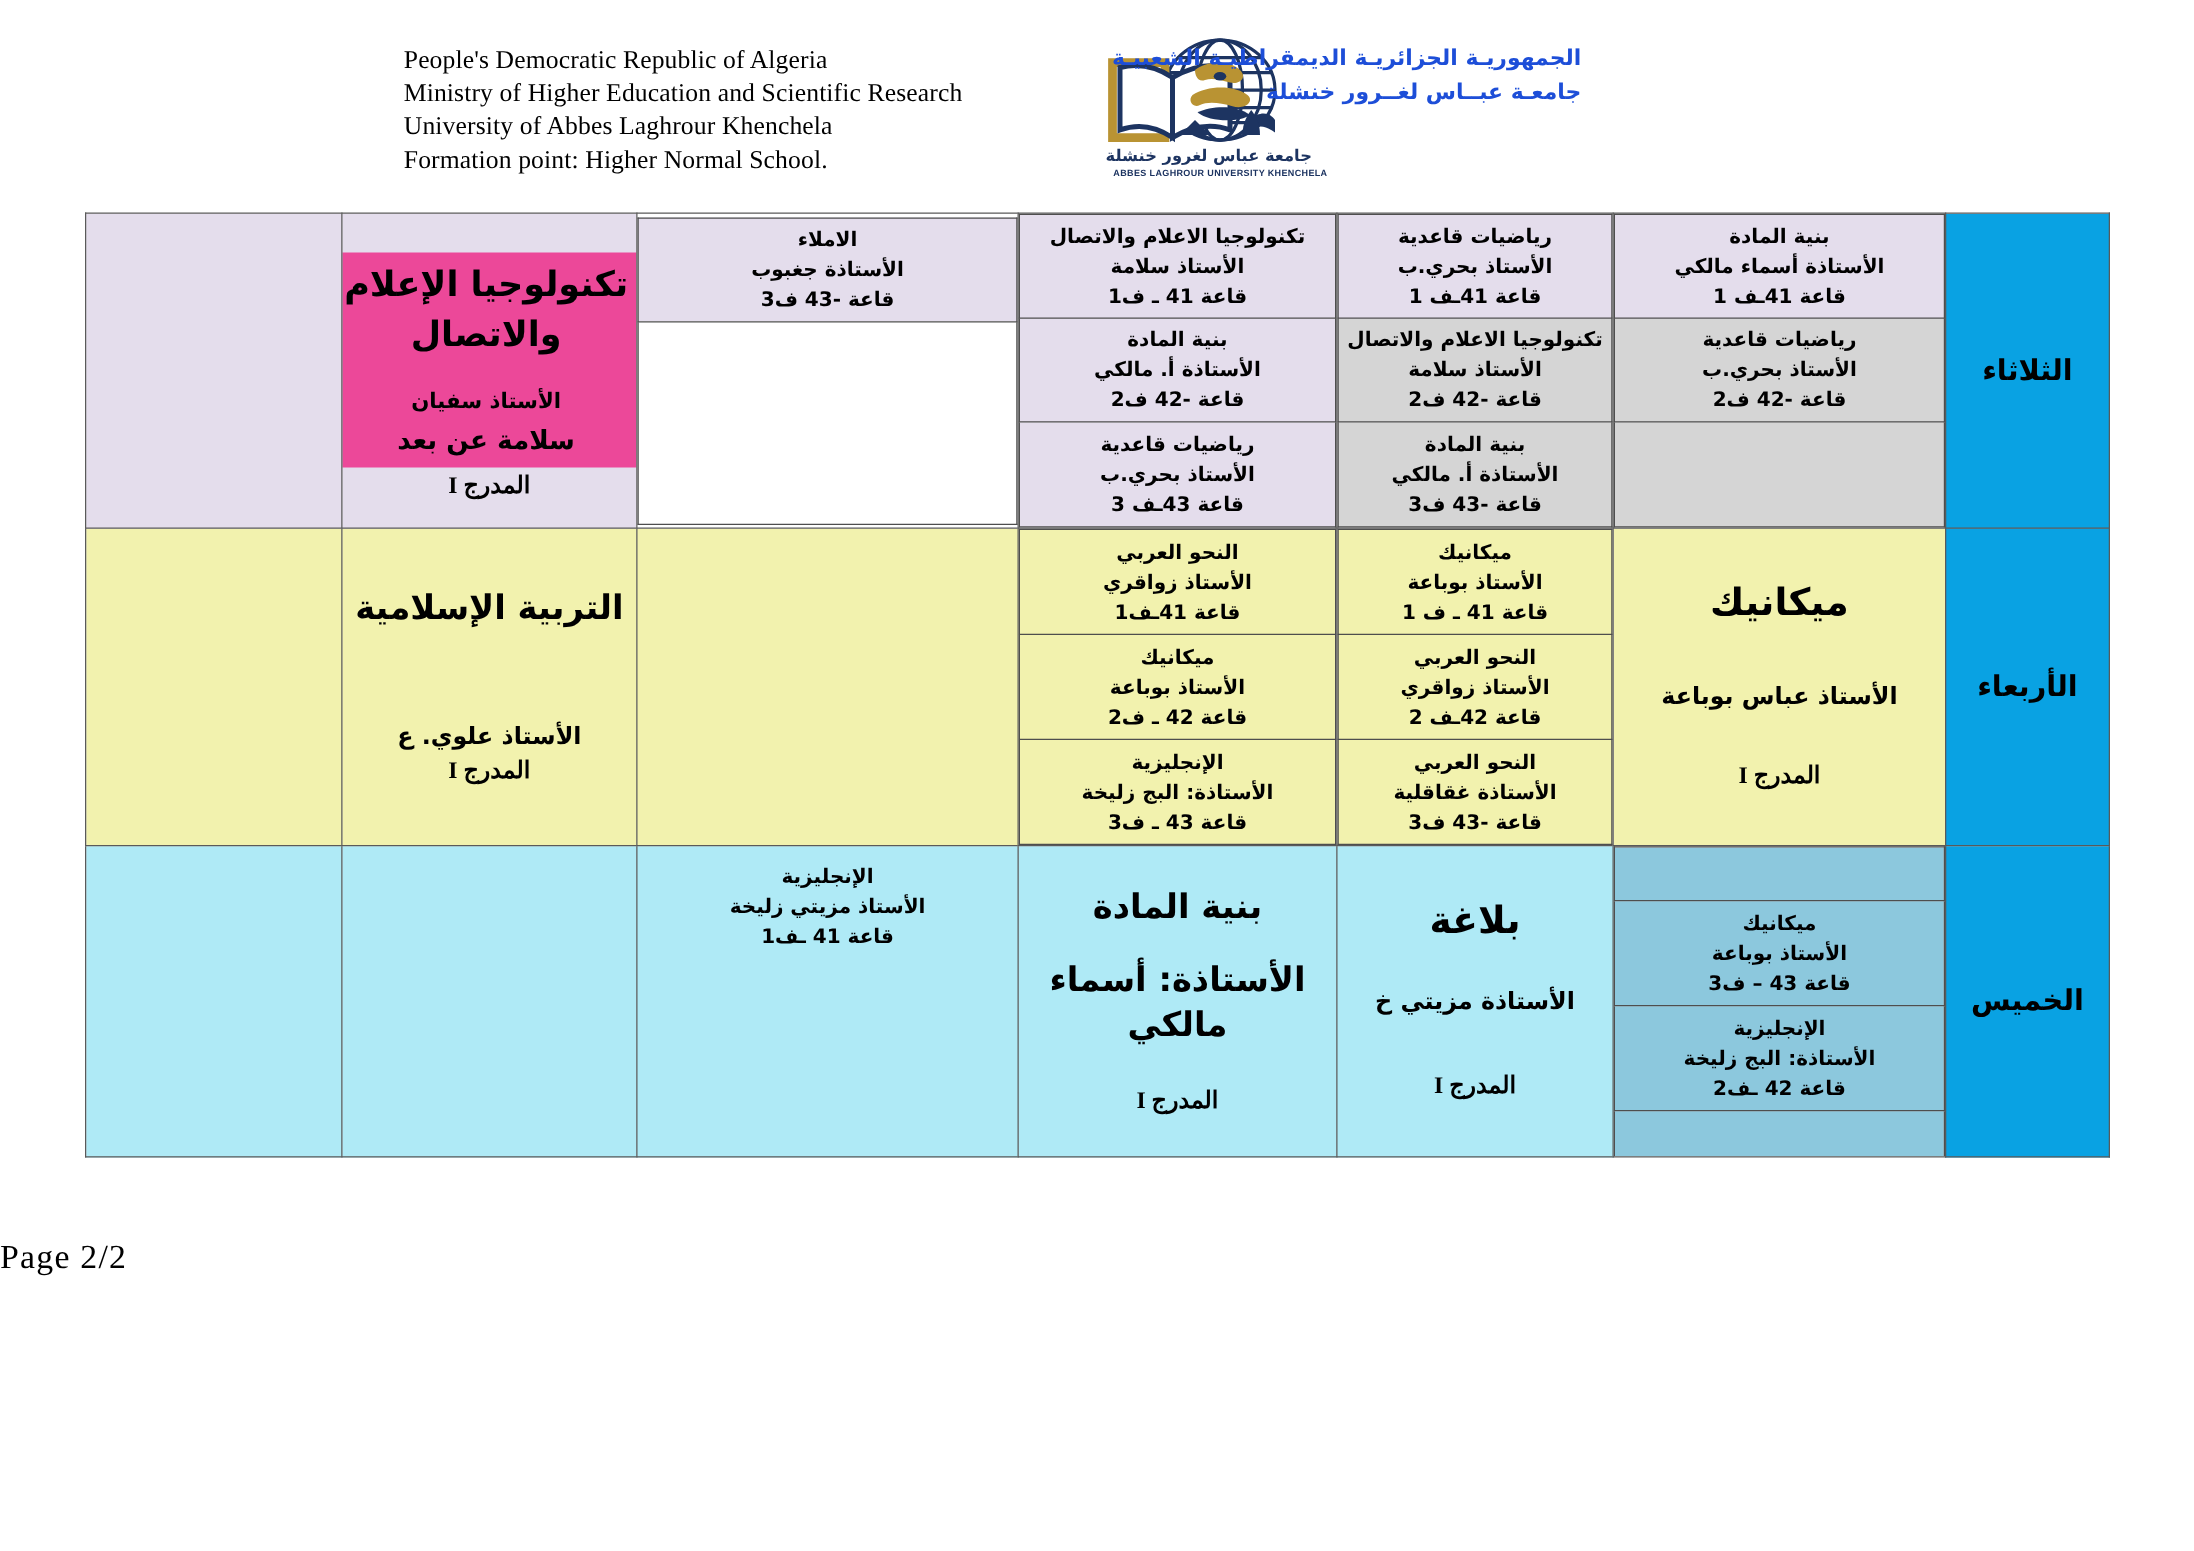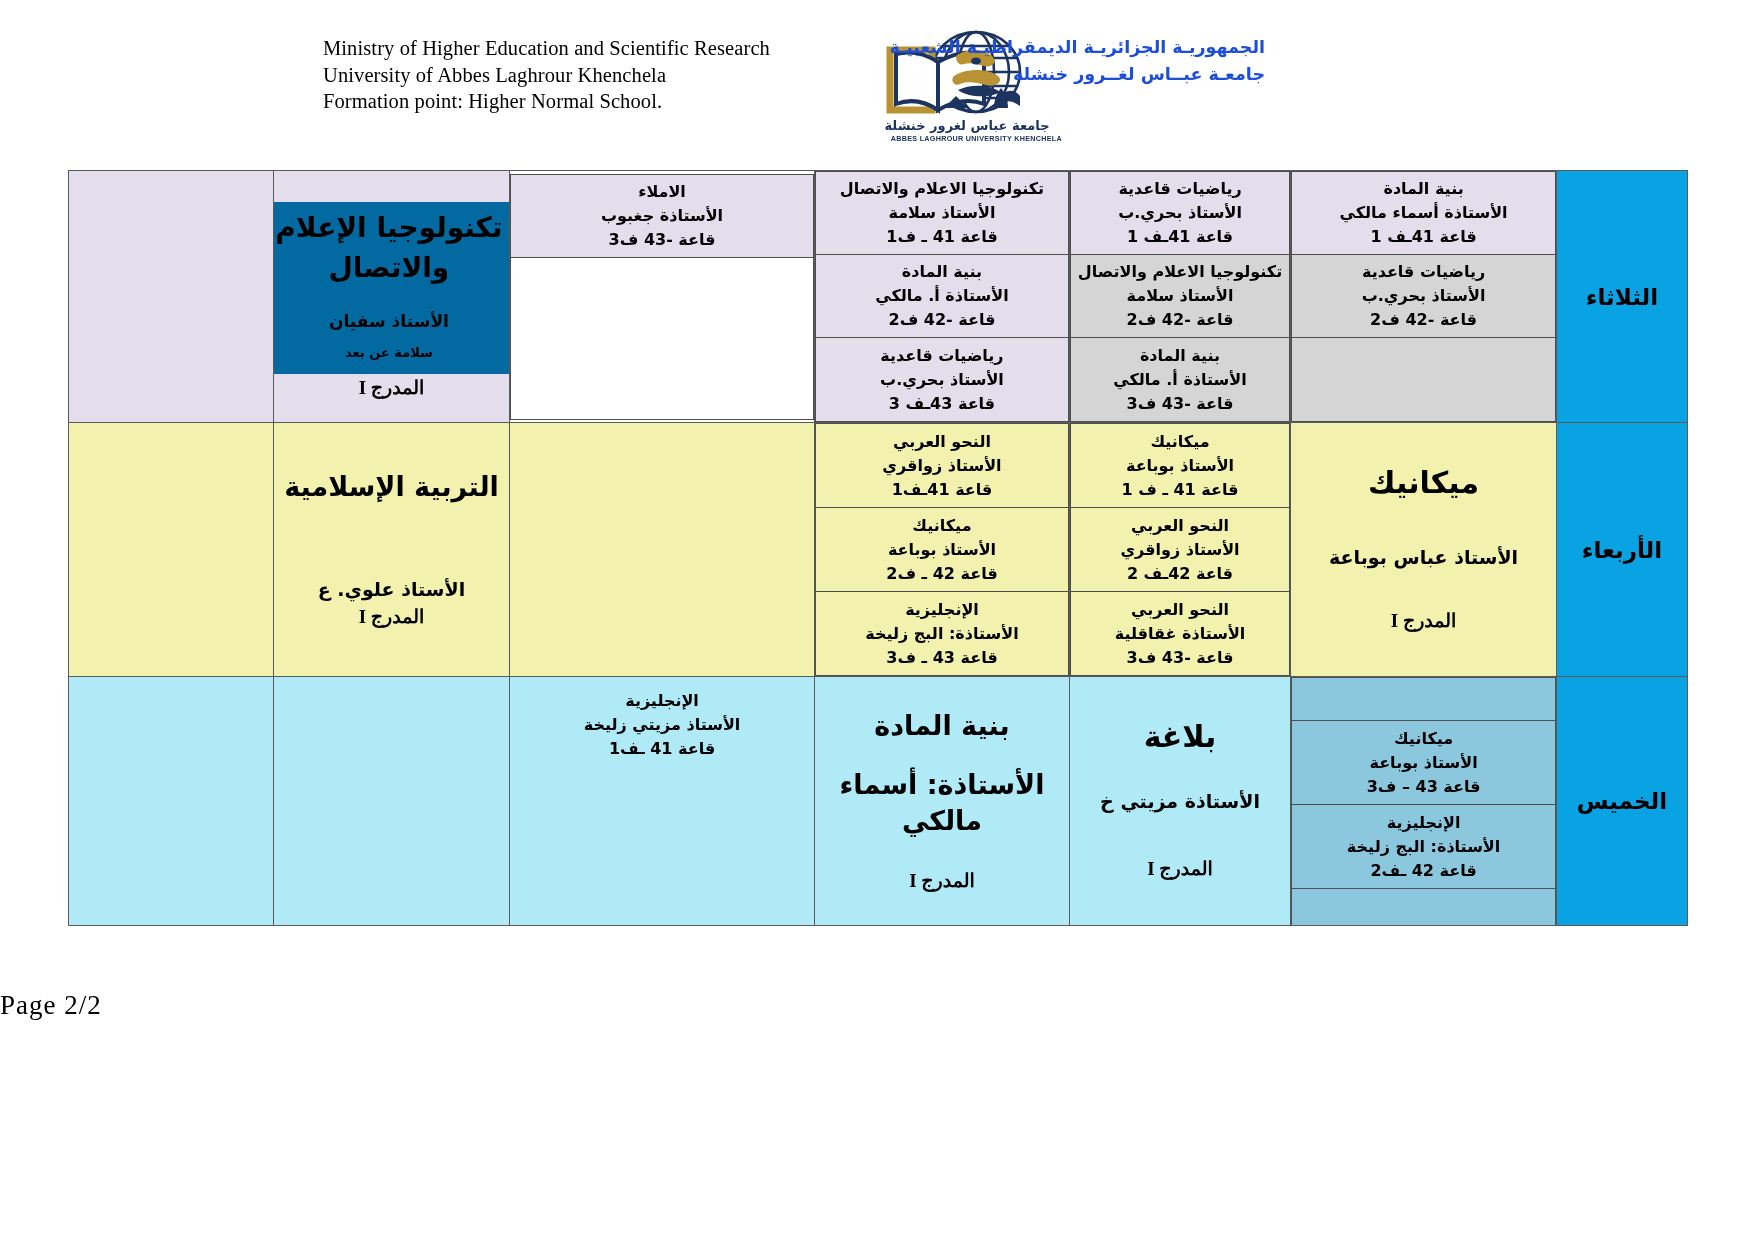--- a/index.html
+++ b/index.html
@@ -159,21 +159,21 @@
     line-height: 27px;
   }
   .modcell .m-room {
     display:block;
     font-size: 19px;
     line-height: 27px;
   }
 
   
   .grey-module {
-    background: #0369a1;
+    background: #ec4899;
     margin: 12px auto 0 auto;
     width: 232px;
     padding: 6px 4px 6px 4px;
     text-align: center;
     line-height: 1.28;
   }
   .grey-module .gm-title {
     display:block;
     font-size: 28px;
     font-weight: bold;
@@ -182,21 +182,21 @@
   }
   .grey-module .gm-prof {
     display:block;
     font-size: 17px;
     font-weight: bold;
     line-height: 31px;
     color: #000;
   }
   .grey-module .gm-mode {
     display:block;
-    font-size: 13px;
+    font-size: 21px;
     font-weight: bold;
     line-height: 31px;
     color: #000;
   }
   .grey-module .gm-spacer { display:block; height: 18px; }
   .tue-amphi {
     text-align: center;
     font-size: 19px;
     font-weight: bold;
     padding: 2px 0 4px 0;
@@ -224,20 +224,21 @@
     font-weight: normal;
     letter-spacing: 1px;
   }
 </style>
 </head>
 <body>
 
 <div class="page-header">
 
   <div class="hdr-en">
+    <div>People's Democratic Republic of Algeria</div>
     <div>Ministry of Higher Education and Scientific Research</div>
     <div>University  of Abbes Laghrour  Khenchela</div>
     <div>Formation point: Higher Normal School.</div>
   </div>
 
   <div class="logo-wrap">
     <svg width="190" height="95" viewBox="0 0 190 95" xmlns="http://www.w3.org/2000/svg">
 
       <g fill="none" stroke="#1d3461" stroke-width="2.6">
         <ellipse cx="104" cy="46" rx="44" ry="40"></ellipse>

